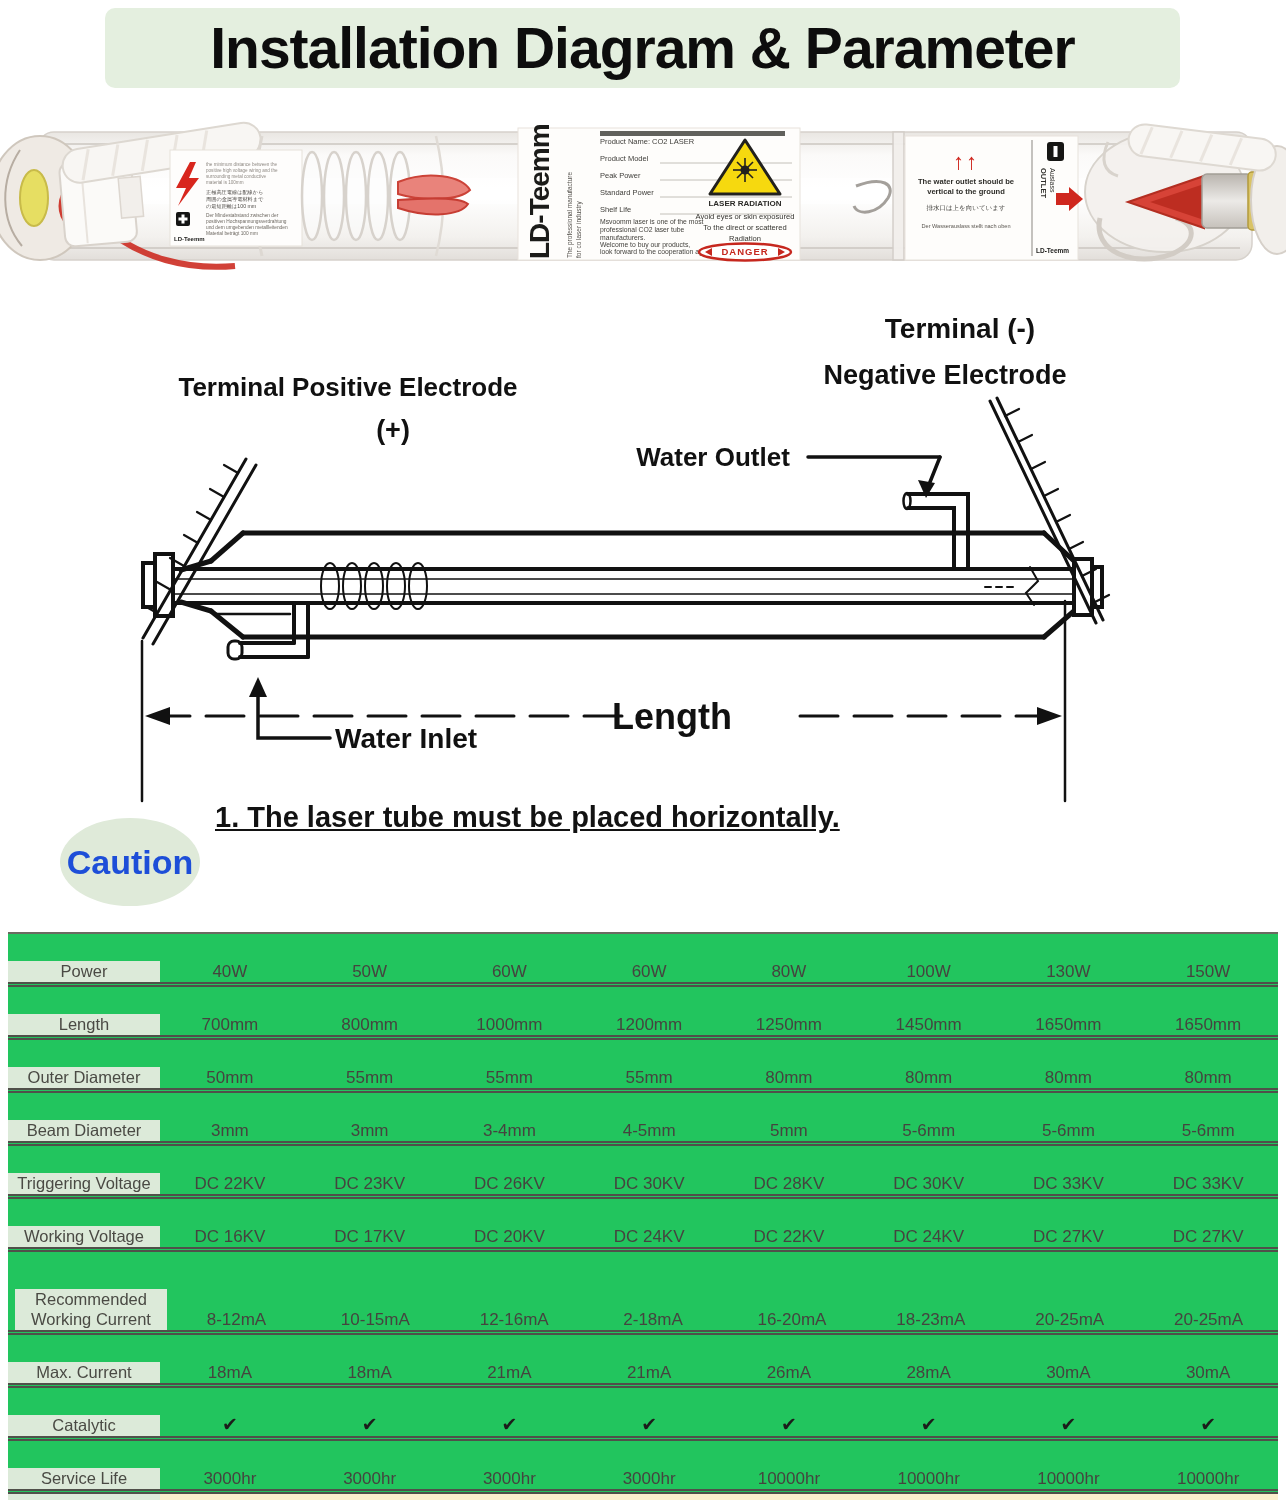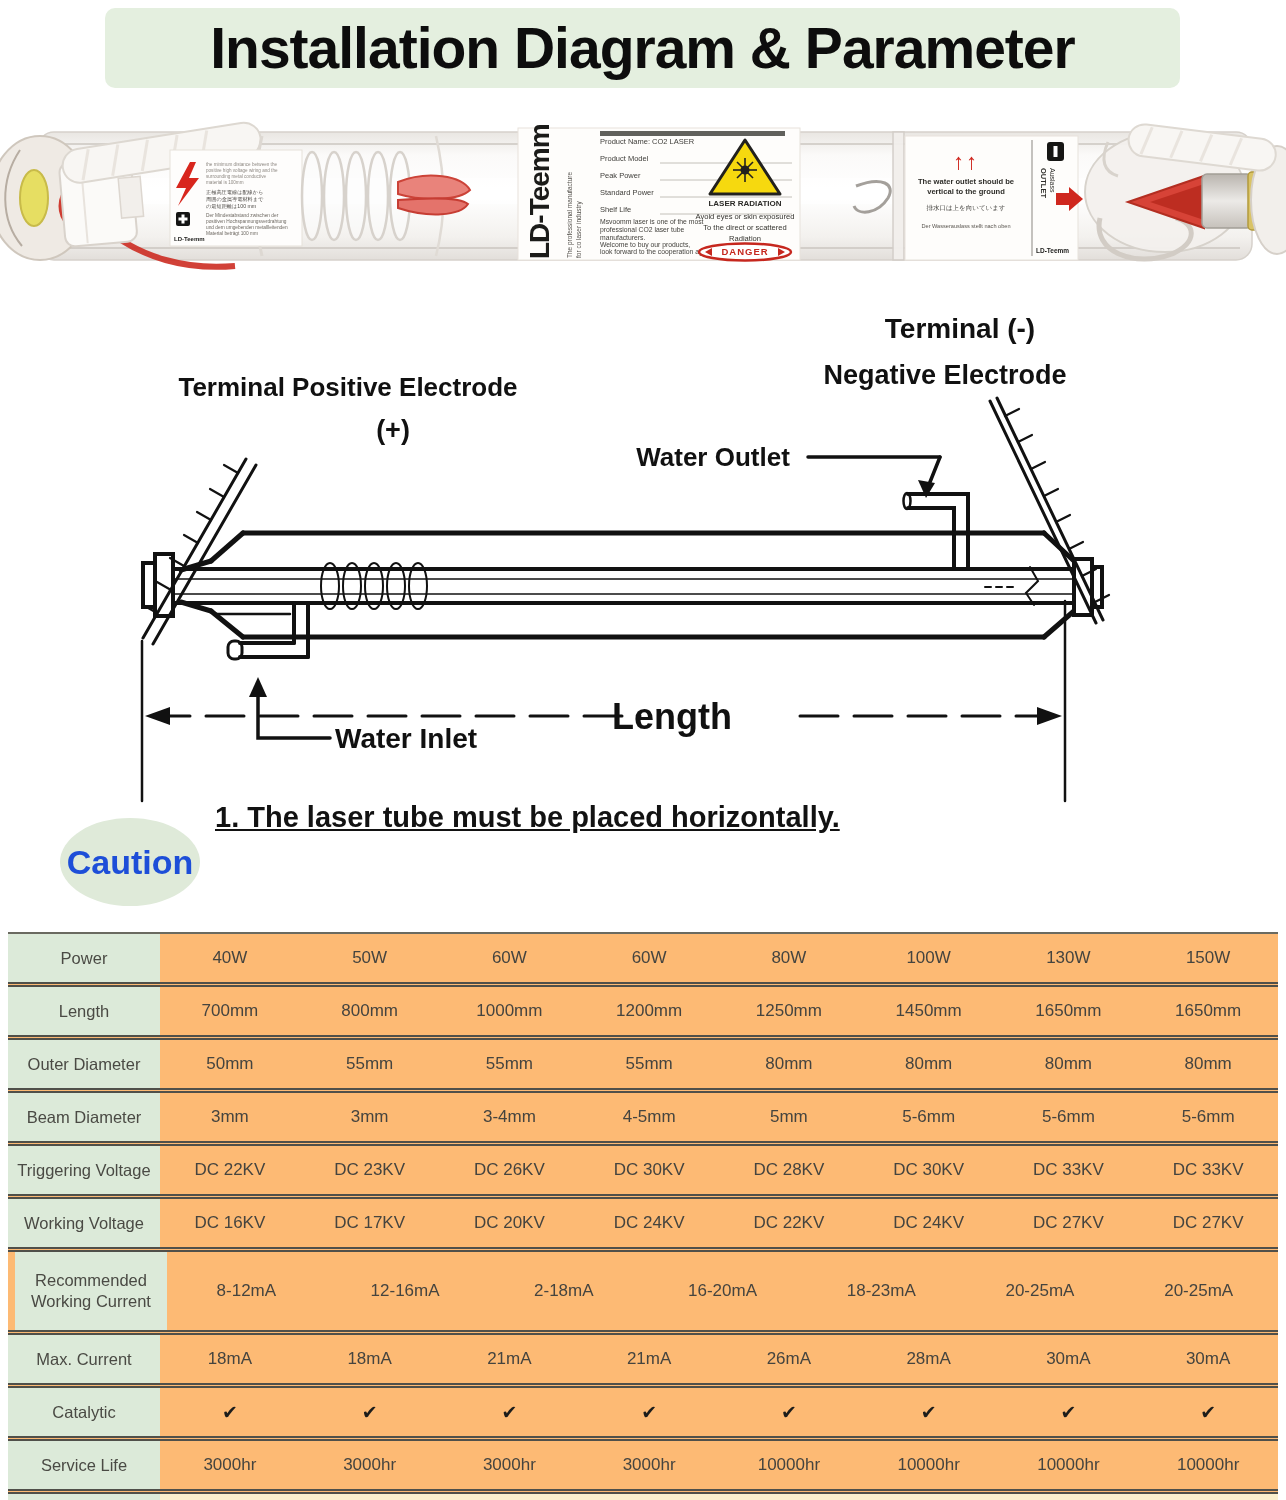--- a/index.html
+++ b/index.html
@@ -20,21 +20,21 @@
   .caution{position:absolute;left:0;top:795px;width:1286px;height:132px;}
   .caution-badge{position:absolute;left:60px;top:23px;width:140px;height:88px;background:#dfead9;
                  border-radius:50%;display:flex;align-items:center;justify-content:center;
                  font-size:34px;font-weight:bold;color:#1d4ed8;}
   .citems{position:absolute;left:215px;top:4px;width:900px;}
   .citem{font-size:29px;font-weight:bold;color:#121212;line-height:1.25;
          padding-left:46px;text-indent:-46px;margin-bottom:10px;text-decoration:underline;}
 
   
   .ptable{position:absolute;left:8px;top:932px;width:1270px;border-top:2px solid #6a6a60;}
-  .trow{display:flex;height:53px;box-sizing:border-box;border-bottom:5px double #50504a;background:#fdba74;}
+  .trow{display:flex;height:53px;box-sizing:border-box;border-bottom:5px double #50504a;background:#22c55e;align-items:flex-end;}
   .trow.tall{height:83px;padding-left:7px;}
   .tlabel{width:152px;flex:0 0 152px;background:#dcead9;display:flex;align-items:center;justify-content:center;
           font-size:16.5px;color:#4a4a44;text-align:center;white-space:pre-line;line-height:1.25;}
   .tcell{flex:1;display:flex;align-items:center;justify-content:center;font-size:17px;color:#45443f;}
   .tcell.check{font-size:19px;font-weight:bold;color:#1c1c1a;}
   .tbottom{height:8px;background:#fbf0cd;border-left:152px solid #dcead9;}
 
   
   text{font-family:"Liberation Sans","DejaVu Sans",sans-serif;}
 </style>
@@ -413,20 +413,21 @@
         <div class="tcell">DC 24KV</div>
         <div class="tcell">DC 22KV</div>
         <div class="tcell">DC 24KV</div>
         <div class="tcell">DC 27KV</div>
         <div class="tcell">DC 27KV</div>
       </div>
       <div class="trow tall">
         <div class="tlabel">Recommended
 Working Current</div>
         <div class="tcell">8-12mA</div>
+        <div class="tcell">10-15mA</div>
         <div class="tcell">12-16mA</div>
         <div class="tcell">2-18mA</div>
         <div class="tcell">16-20mA</div>
         <div class="tcell">18-23mA</div>
         <div class="tcell">20-25mA</div>
         <div class="tcell">20-25mA</div>
       </div>
       <div class="trow">
         <div class="tlabel">Max. Current</div>
         <div class="tcell">18mA</div>

